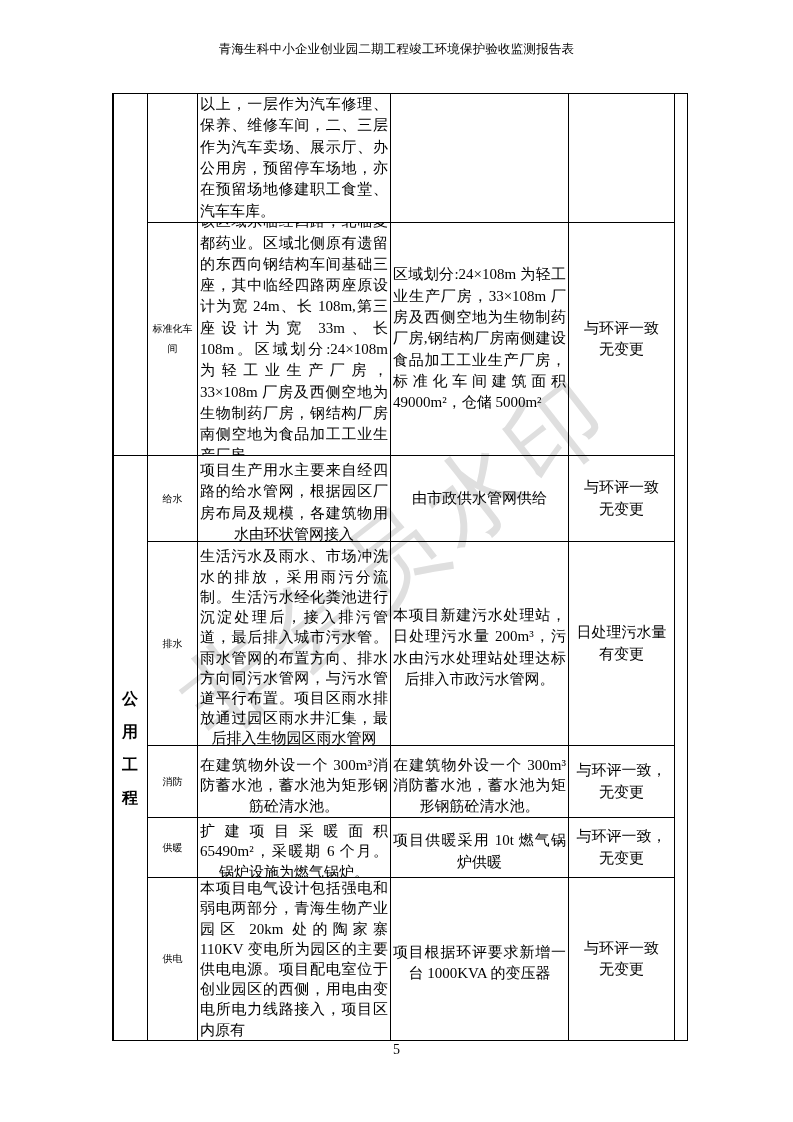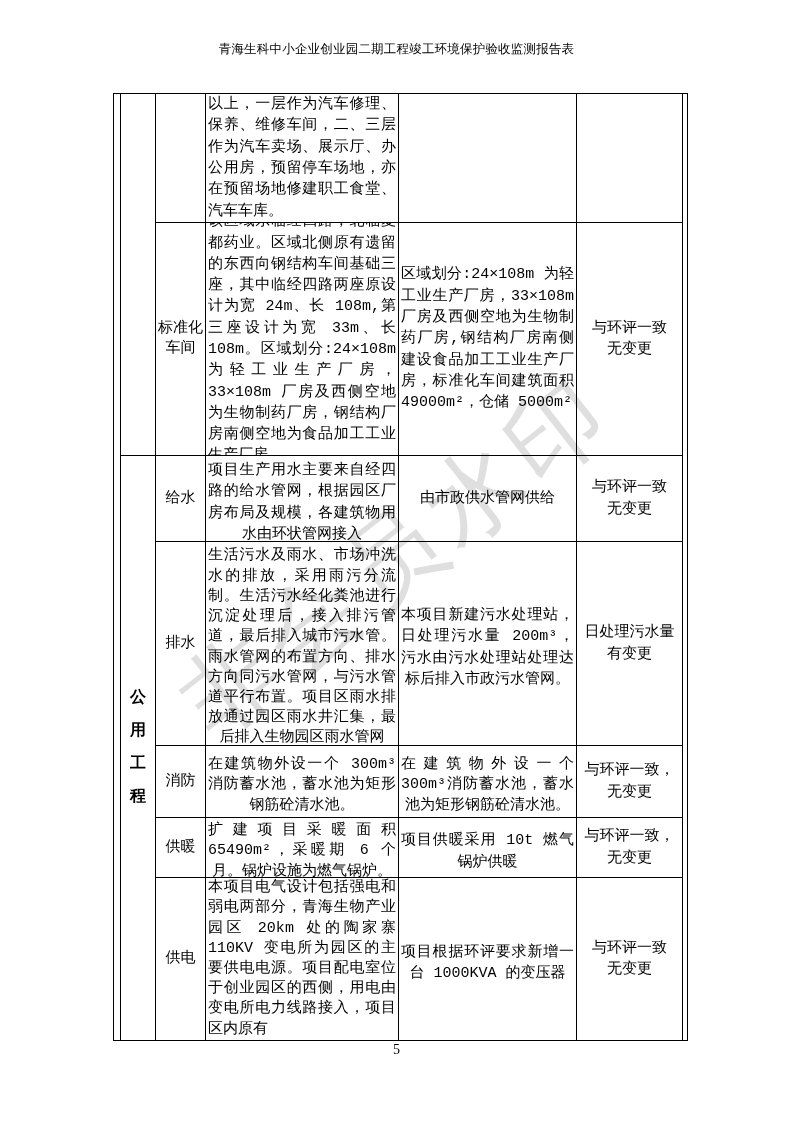--- a/index.html
+++ b/index.html
@@ -22,41 +22,40 @@
     transform:translate(-50%,-50%) rotate(-38deg);
     font-size:95px; letter-spacing:8px; white-space:nowrap;
     color:#dfdfdf; z-index:0;
     font-family:"Liberation Serif","DejaVu Serif",serif;
   }
   .outer-border {
     position:absolute; left:113px; top:93px; width:575px; height:948px;
     border:1px solid #000; box-sizing:border-box; z-index:1;
   }
   .tbl {
-    position:absolute; left:120px; top:93px; z-index:2;
+    position:absolute; left:112px; top:93px; z-index:2;
     display:grid;
     grid-template-columns:35px 50px 193px 178px 106px;
     grid-template-rows:129px 233px 86px 204px 72px 60px 163px;
     border-top:1px solid #000; border-left:1px solid #000;
     background:transparent;
-    font-family:Liberation Mono, monospace;
   }
   .cell {
     border-right:1px solid #000; border-bottom:1px solid #000;
     box-sizing:border-box;
     display:flex; align-items:center; justify-content:center;
     overflow:hidden;
   }
   .txt { font-size:15px; line-height:21.3px; width:100%; padding:1px 2px; box-sizing:border-box; }
   .jl  { text-align:justify; text-align-last:left; }
   .jc  { text-align:justify; text-align-last:center;margin-top:8px; }
   .ctr { text-align:center; }
   .pre { white-space:pre-line; }
   .lh20 { line-height:20.2px; }
-  .label { text-align:center; font-size:15px; line-height:20px; padding:0 1px; }
+  .label { text-align:center; font-size:10px; line-height:20px; padding:0 1px; }
   .vtext {
     width:16px; word-break:break-all; text-align:center;
     font-weight:bold; font-size:16px; line-height:33px;
   }
   .page-num {
     position:absolute; top:1042px; left:0; width:100%;
     text-align:center; font-size:14px; z-index:2;
   }
 </style>
 </head>

